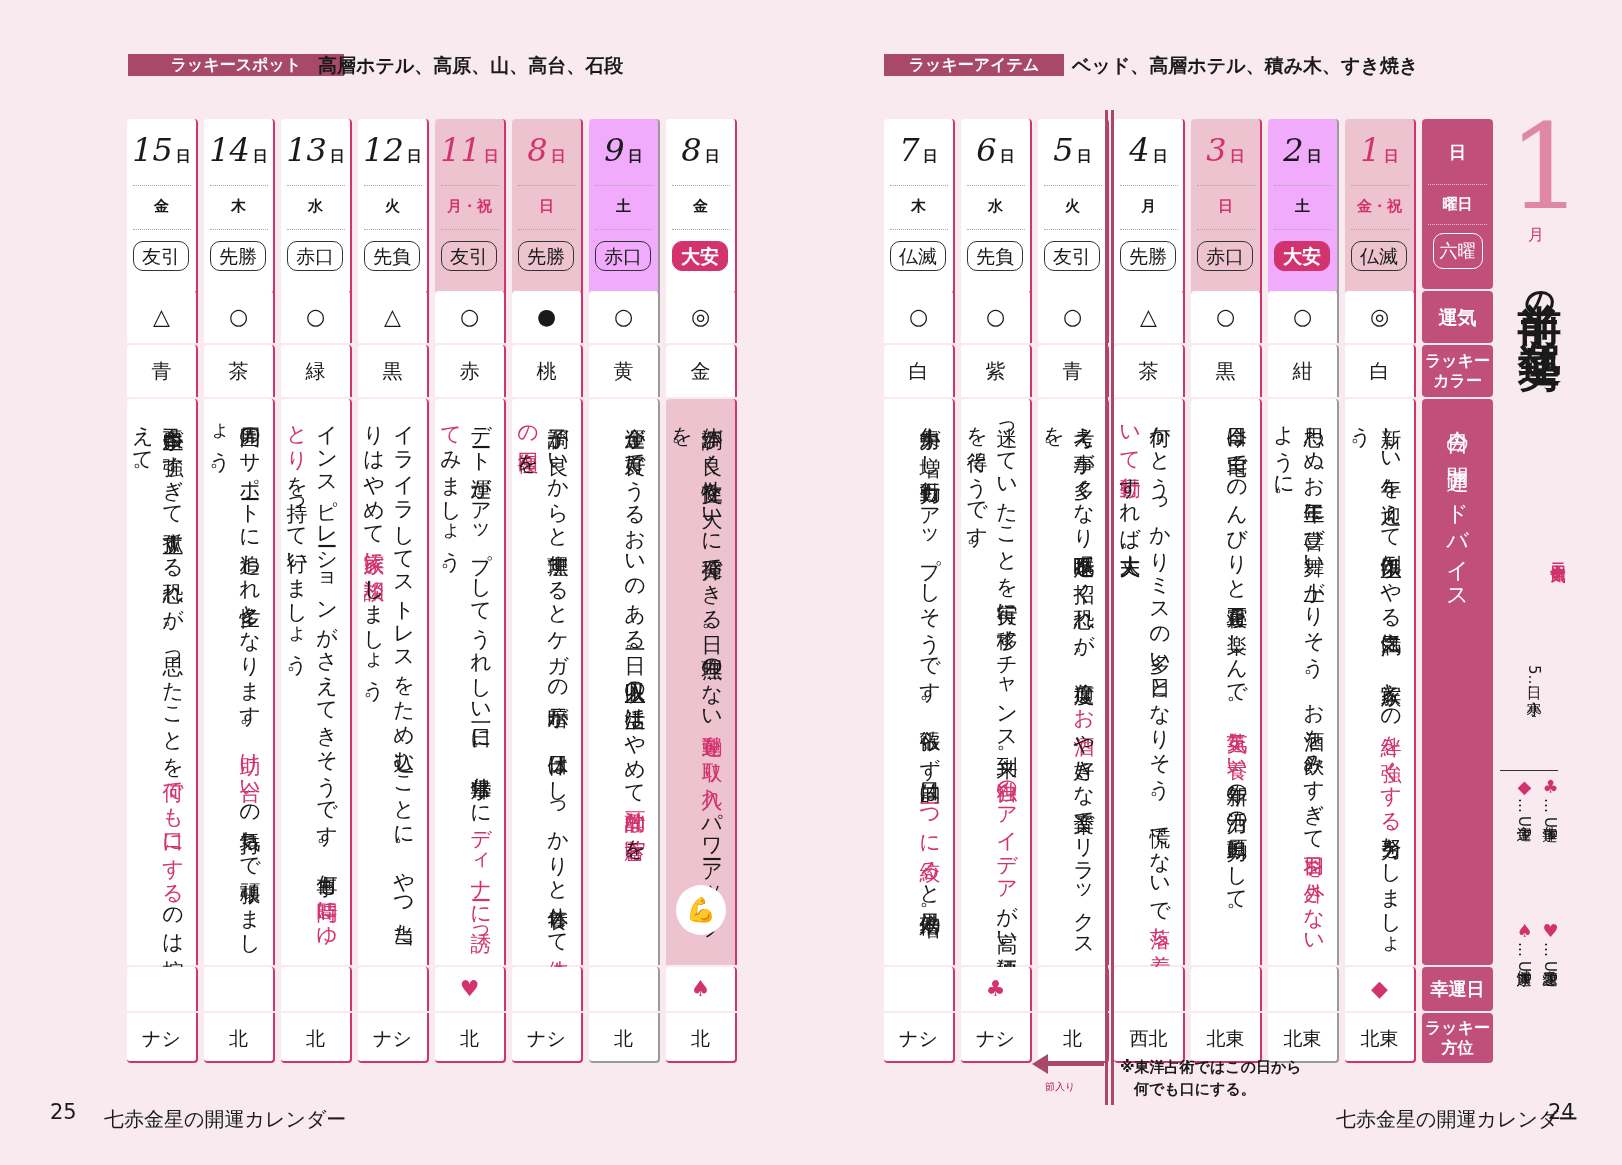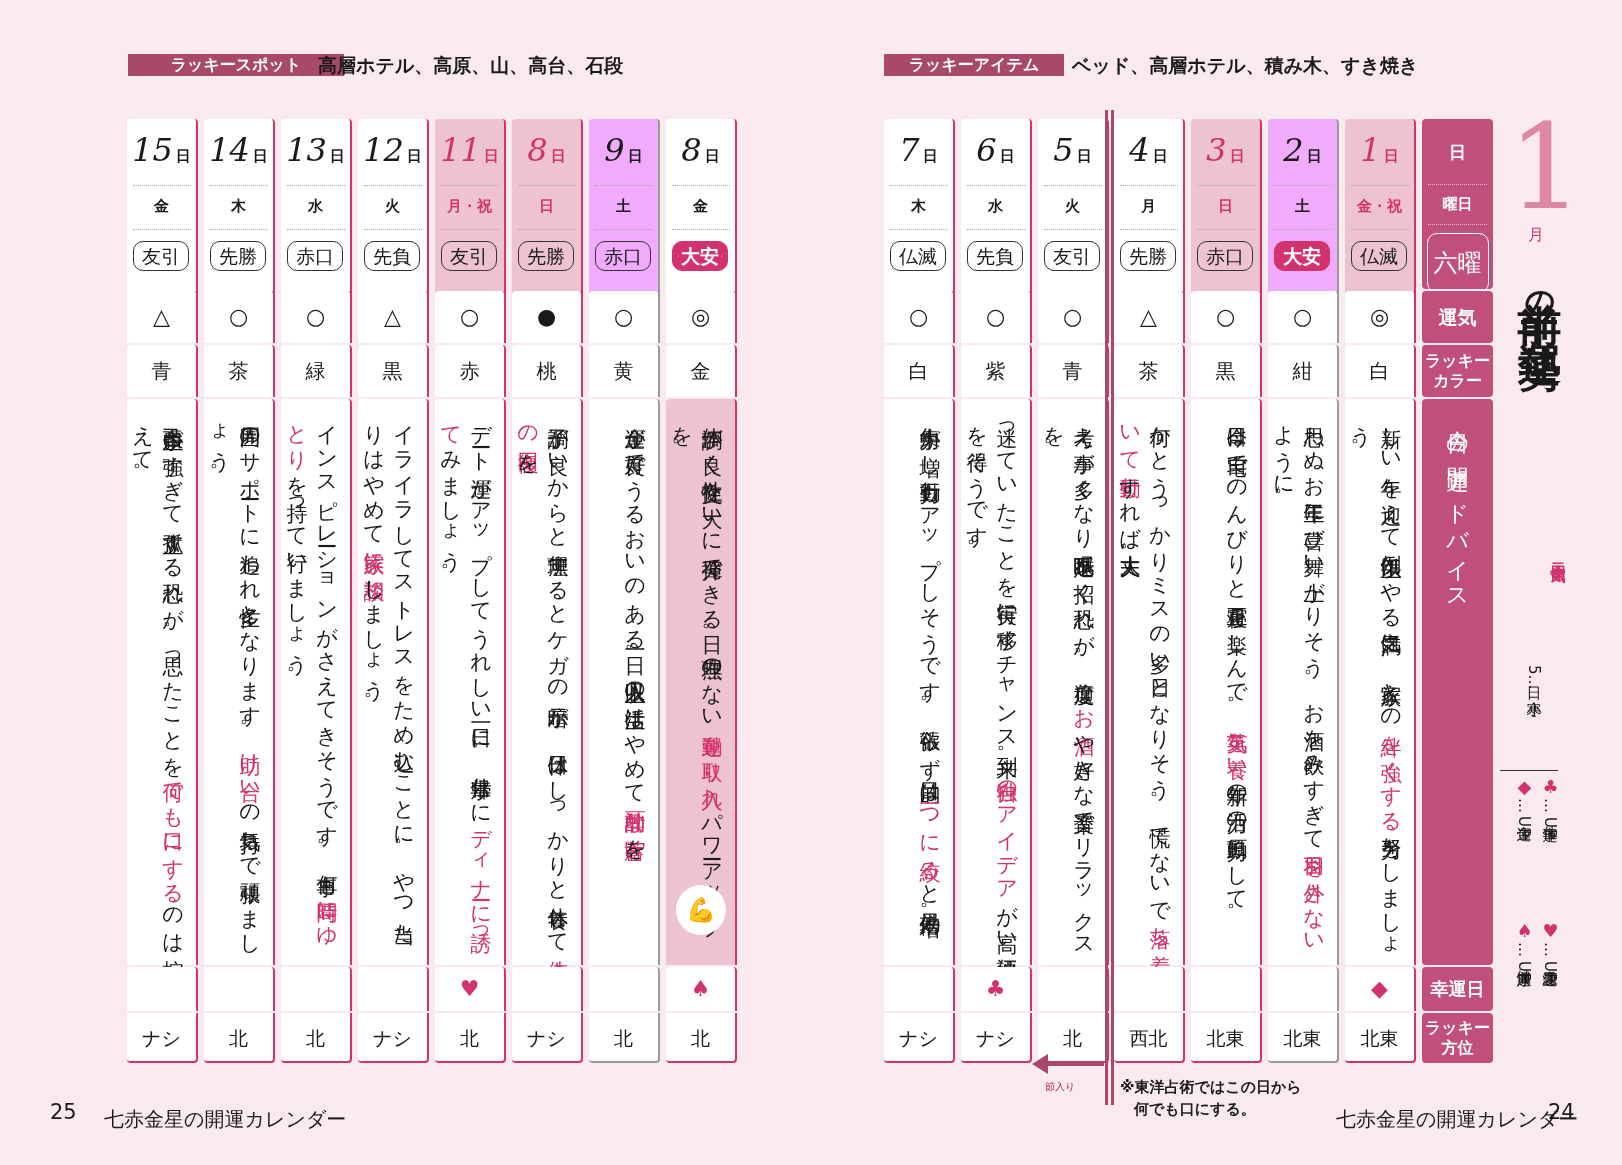--- a/index.html
+++ b/index.html
@@ -31,35 +31,35 @@
   .adv-text{position:absolute;top:12px;right:8px;writing-mode:vertical-rl;font-size:21px;line-height:30px;letter-spacing:1px;height:540px;}
   .adv-text .hi{color:#d2336e;}
   .lucky{top:848px;height:44px;}
   .lucky span{display:block;text-align:center;font-size:22px;line-height:44px;color:#d2336e;}
   .dir{top:894px;height:50px;border-radius:0 0 4px 4px;border-bottom:2px solid #d2336e;}
   .col.gray .dir{border-bottom-color:#9a9a9a;}
   .dir span{display:block;text-align:center;font-size:19px;line-height:50px;}
   .hdr{position:absolute;top:119px;left:1422px;width:71px;}
   .hcell{position:absolute;left:0;width:71px;background:#c0507a;color:#fff;border-radius:4px;text-align:center;font-weight:bold;box-sizing:border-box;}
   .hcell .dl{border-top:1px dotted #f0c0d0;margin:0 6px;}
-  .rk-h{display:inline-block;border:1.5px solid #fff;border-radius:10px;padding:16px 6px;font-size:24px;line-height:26px;font-weight:normal;}
+  .rk-h{display:inline-block;border:1.5px solid #fff;border-radius:10px;padding:4px 6px;font-size:18px;line-height:26px;font-weight:normal;}
   .bigone{position:absolute;top:108px;left:1508px;font-family:"DejaVu Serif","Liberation Serif",serif;font-size:118px;color:#df88a4;line-height:1;}
   .month{position:absolute;top:225px;left:1528px;font-size:16px;color:#d2336e;}
   .title{position:absolute;top:268px;left:1514px;writing-mode:vertical-rl;font-size:44px;font-weight:bold;line-height:52px;letter-spacing:2px;}
   .title .no{font-size:30px;}
   .sekki-h{position:absolute;top:552px;left:1548px;writing-mode:vertical-rl;font-size:15px;font-weight:bold;color:#d2336e;letter-spacing:1px;}
   .sekki-v{position:absolute;top:660px;left:1518px;writing-mode:vertical-rl;font-size:15px;}
   .legend{position:absolute;writing-mode:vertical-rl;font-size:15px;letter-spacing:1px;}
   .legend .sym{color:#d2336e;font-size:18px;}
   .divider-line{position:absolute;left:1105px;top:110px;width:3px;height:995px;background:#a8486a;}
   .divider-line2{position:absolute;left:1111px;top:110px;width:3px;height:995px;background:#a8486a;}
   .arrow{position:absolute;top:1062px;left:1042px;width:62px;height:4px;background:#a8486a;}
   .arrowhead{position:absolute;top:1054px;left:1032px;width:0;height:0;border-top:10px solid transparent;border-bottom:10px solid transparent;border-right:16px solid #a8486a;}
   .setsuiri{position:absolute;top:1080px;left:1045px;font-size:10px;font-weight:normal;color:#be185d;}
-  .note{position:absolute;top:1056px;left:1120px;font-size:15px;font-weight:bold;line-height:22px;margin-top:20px;}
+  .note{position:absolute;top:1056px;left:1120px;font-size:15px;font-weight:bold;line-height:22px;}
   .foot{position:absolute;top:1106px;font-size:20px;}
   .pgno{position:absolute;top:1100px;font-size:21px;}
   .bicep{position:absolute;top:486px;left:10px;width:50px;height:50px;border-radius:50%;background:#fff;color:#e59ab3;font-size:24px;line-height:50px;text-align:center;}
 </style>
 </head>
 <body>
 
 <div class="label-tag" style="left:128px;top:54px;width:216px;">ラッキースポット</div>
 <div class="label-val" style="left:318px;top:54px;">高層ホテル、高原、山、高台、石段</div>
 <div class="label-tag" style="left:884px;top:54px;width:180px;">ラッキーアイテム</div>

